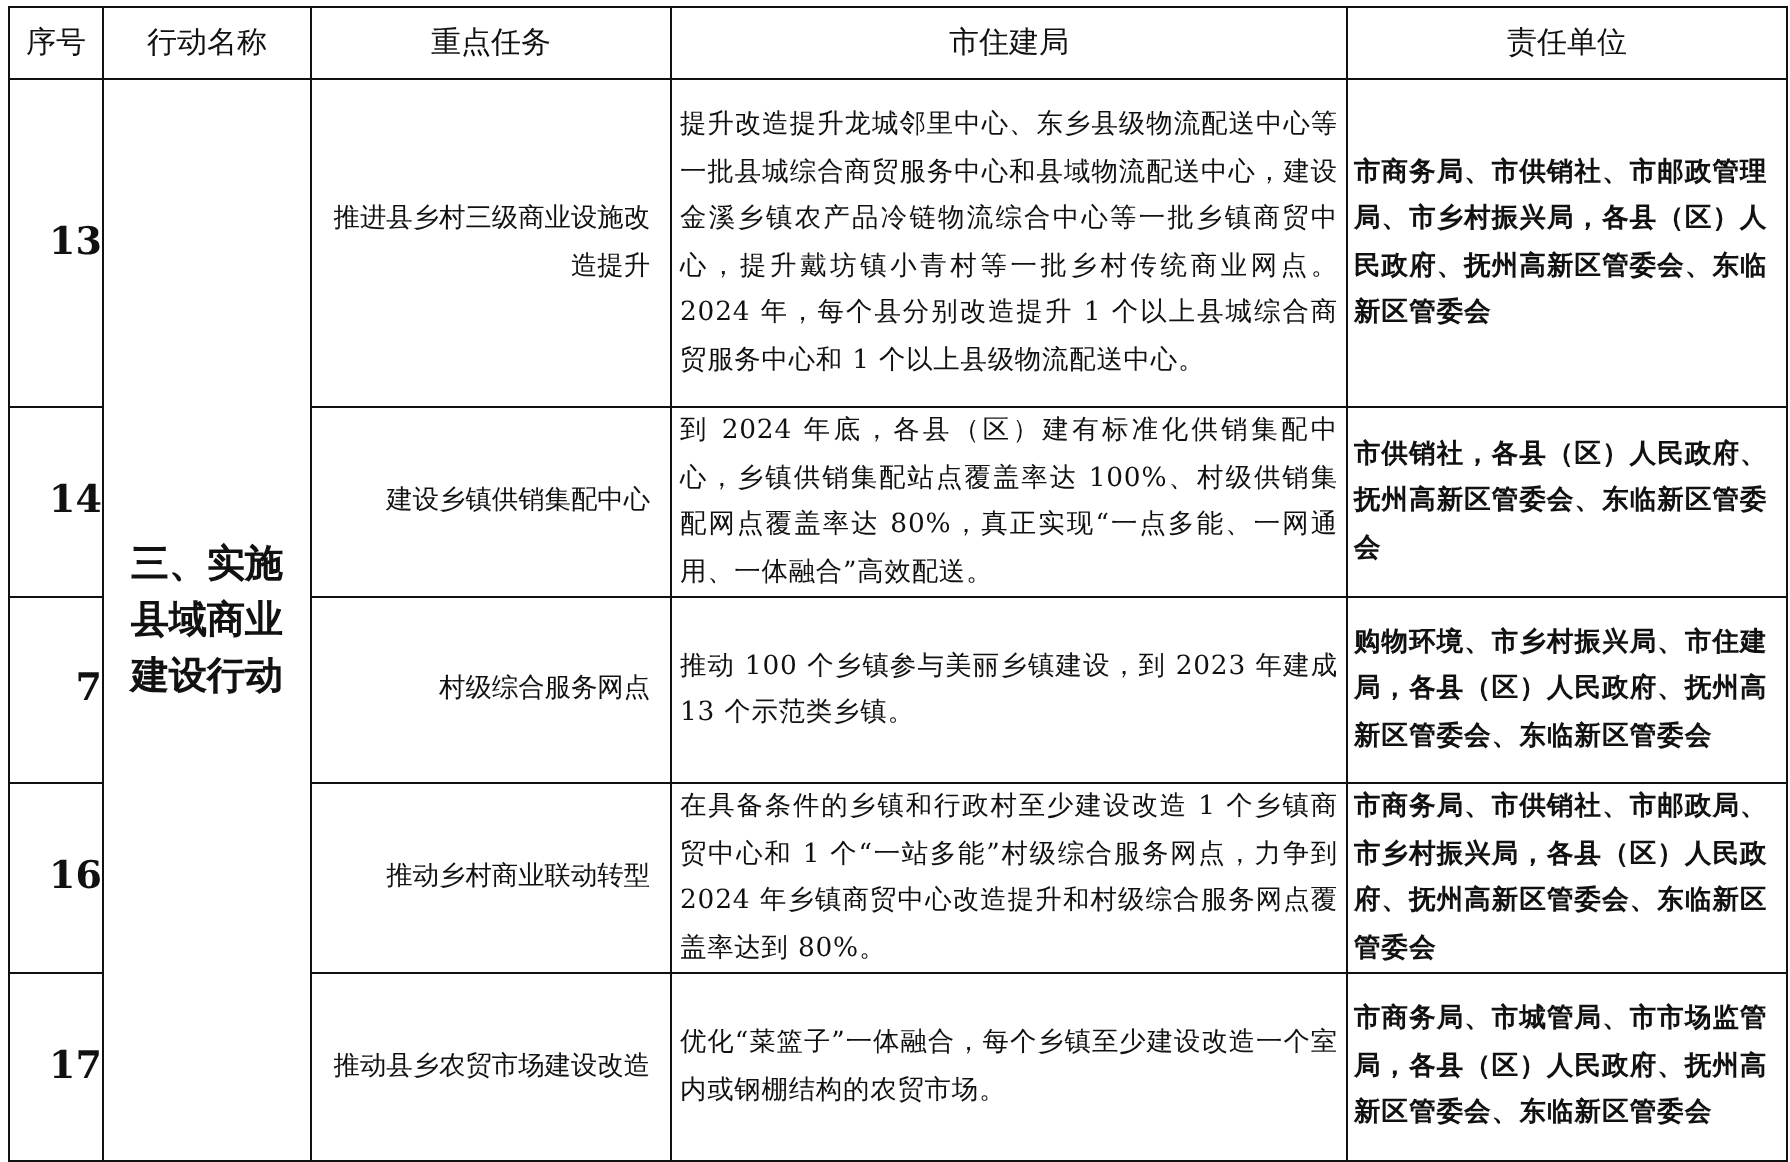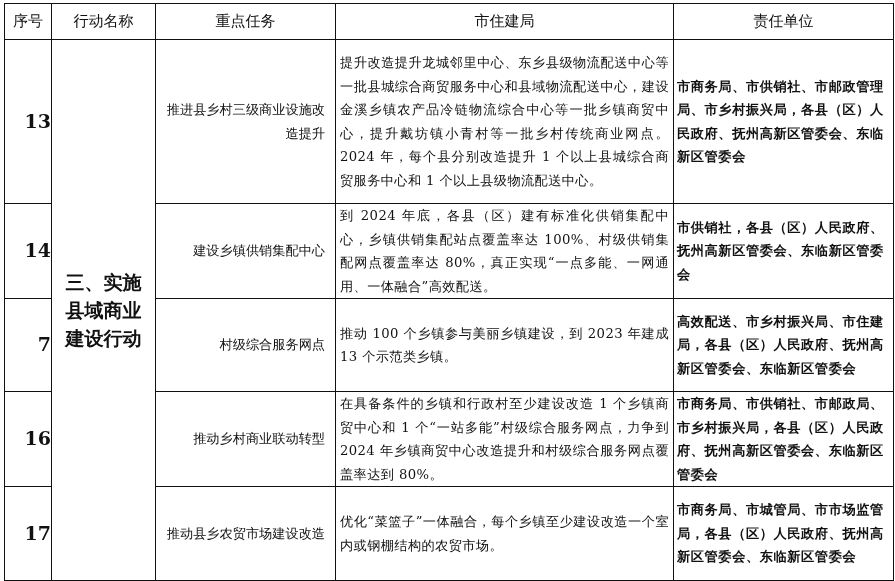--- a/index.html
+++ b/index.html
@@ -47,21 +47,21 @@
     <tr style="height:94px">
       <td class="c-num">14</td>
       <td class="c-task">建设乡镇供销集配中心</td>
       <td class="c-detail">到 2024 年底，各县（区）建有标准化供销集配中心，乡镇供销集配站点覆盖率达 100%、村级供销集配网点覆盖率达 80%，真正实现“一点多能、一网通用、一体融合”高效配送。</td>
       <td class="c-unit">市供销社，各县（区）人民政府、抚州高新区管委会、东临新区管委会</td>
     </tr>
     <tr style="height:93px">
       <td class="c-num">7</td>
       <td class="c-task">村级综合服务网点</td>
       <td class="c-detail">推动 100 个乡镇参与美丽乡镇建设，到 2023 年建成 13 个示范类乡镇。</td>
-      <td class="c-unit">高效配送、市乡村振兴局、市住建局，各县（区）人民政府、抚州高新区管委会、东临新区管委会</td>
+      <td class="c-unit">购物环境、市乡村振兴局、市住建局，各县（区）人民政府、抚州高新区管委会、东临新区管委会</td>
     </tr>
     <tr style="height:95px">
       <td class="c-num">16</td>
       <td class="c-task">推动乡村商业联动转型</td>
       <td class="c-detail">在具备条件的乡镇和行政村至少建设改造 1 个乡镇商贸中心和 1 个“一站多能”村级综合服务网点，力争到 2024 年乡镇商贸中心改造提升和村级综合服务网点覆盖率达到 80%。</td>
       <td class="c-unit">市商务局、市供销社、市邮政局、市乡村振兴局，各县（区）人民政府、抚州高新区管委会、东临新区管委会</td>
     </tr>
     <tr style="height:94px">
       <td class="c-num">17</td>
       <td class="c-task">推动县乡农贸市场建设改造</td>

